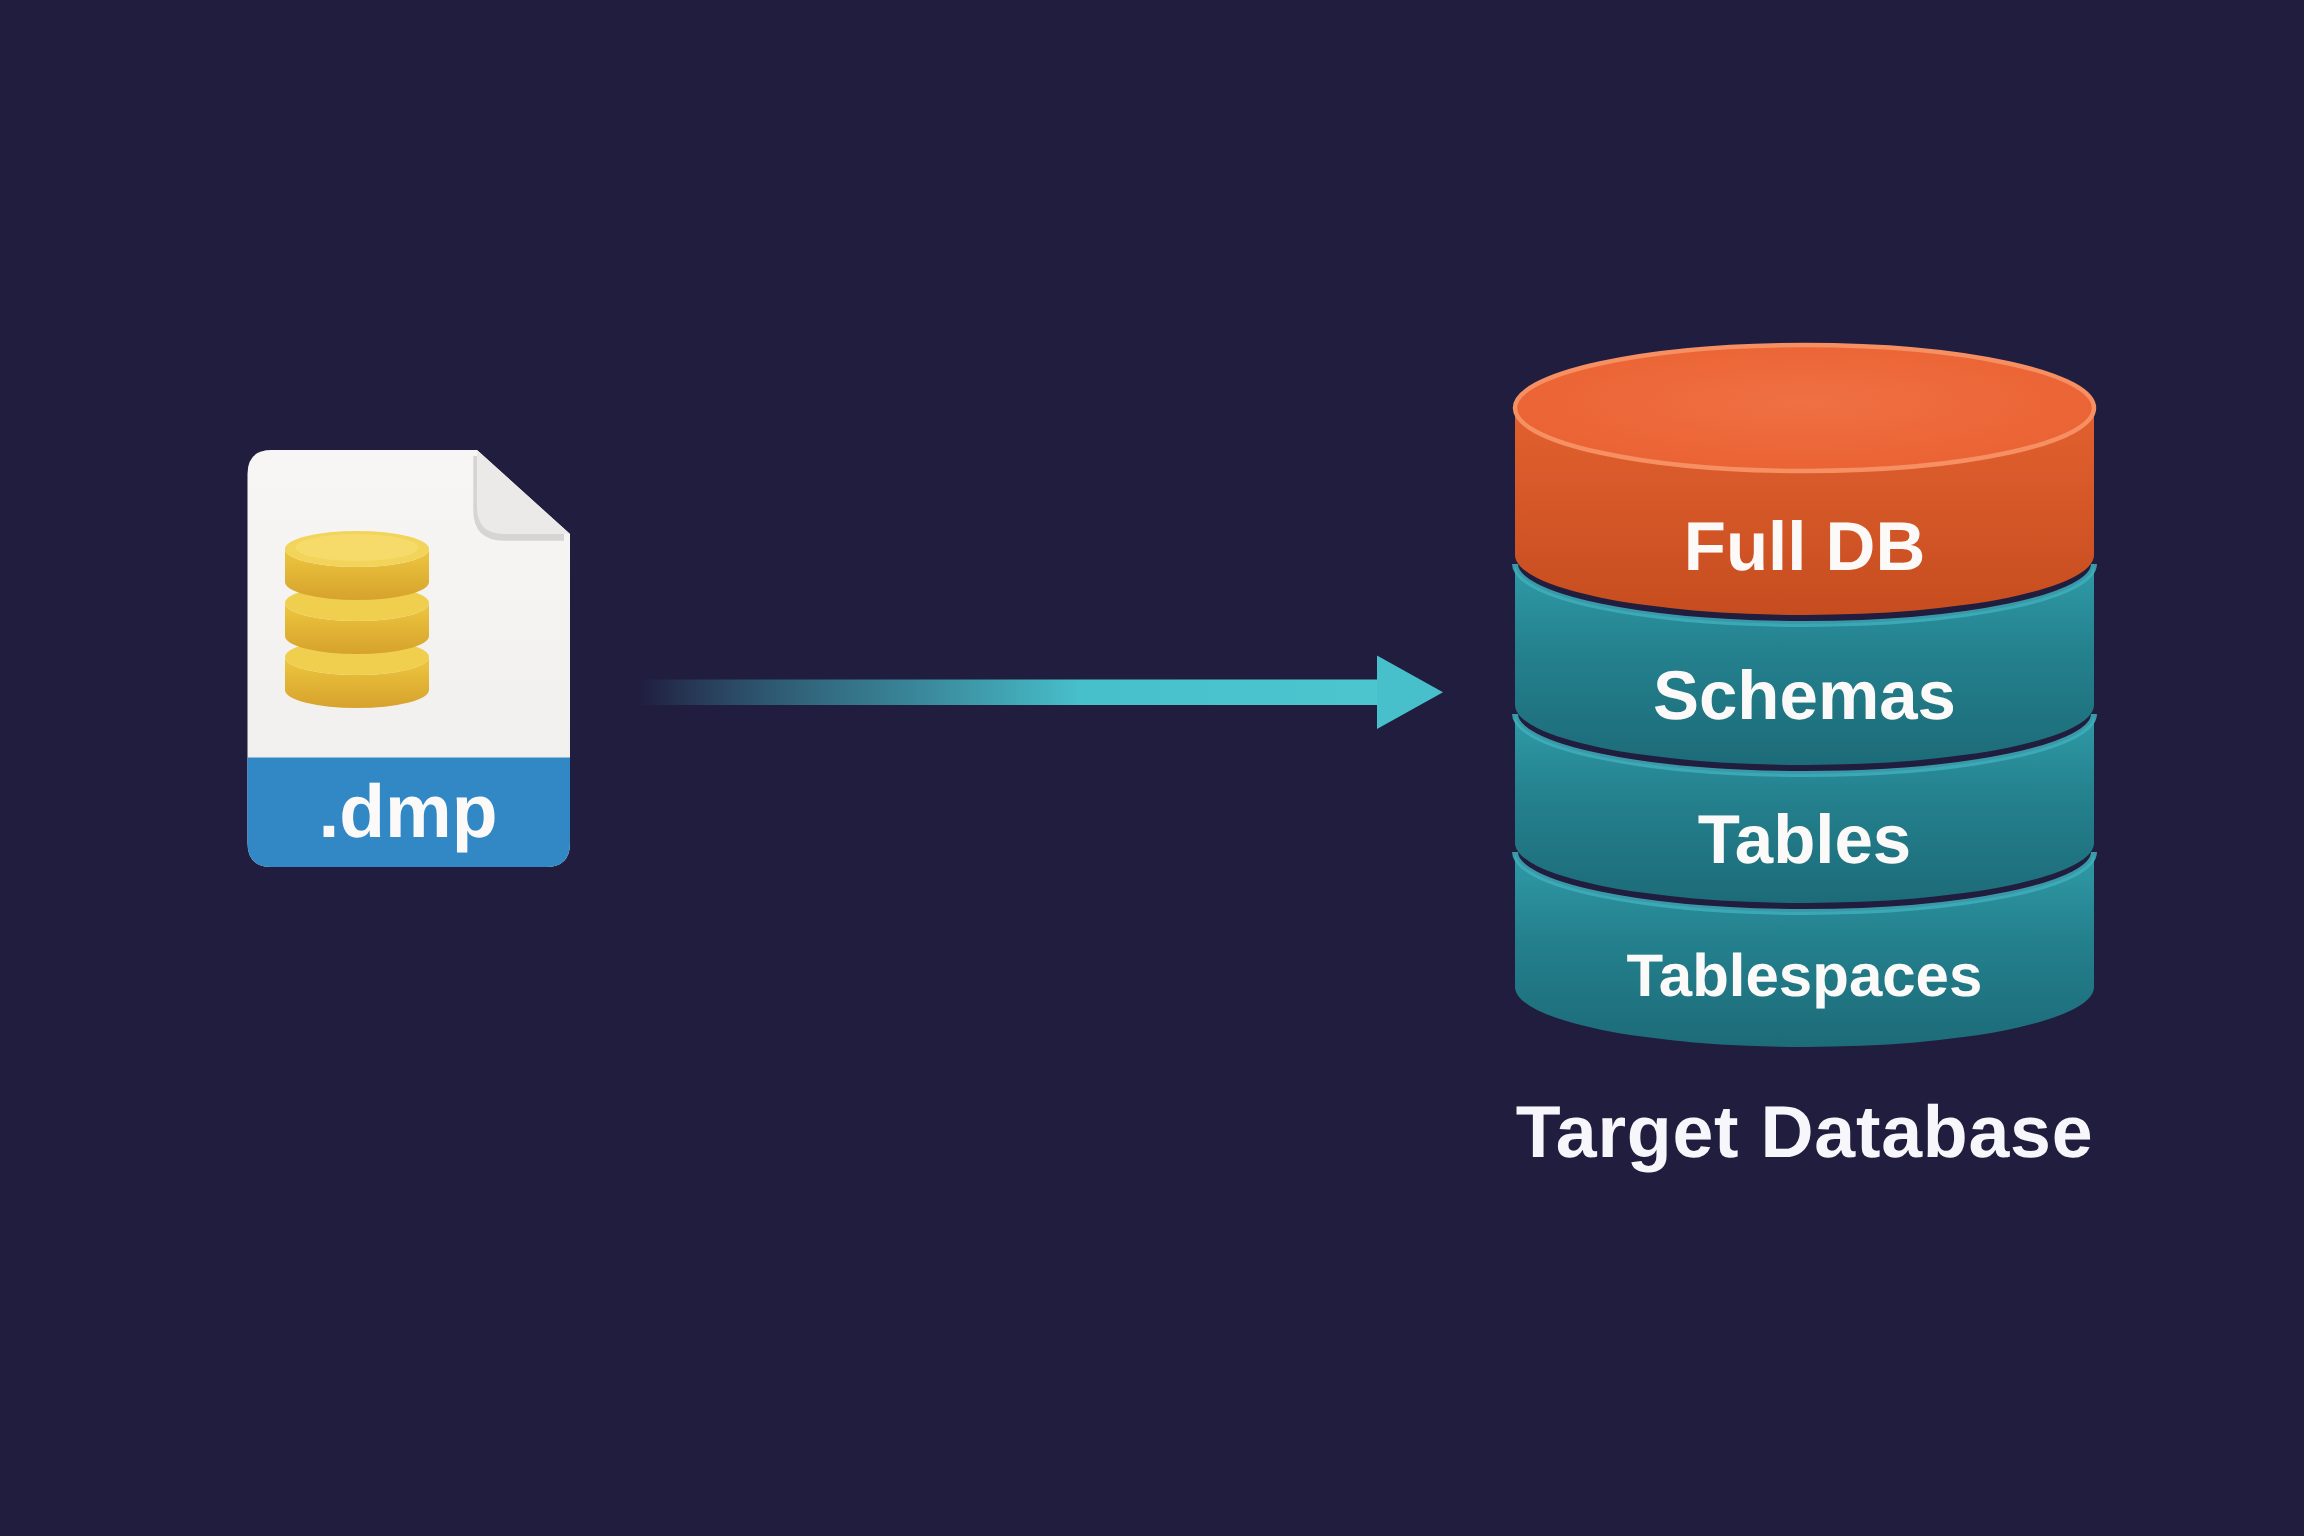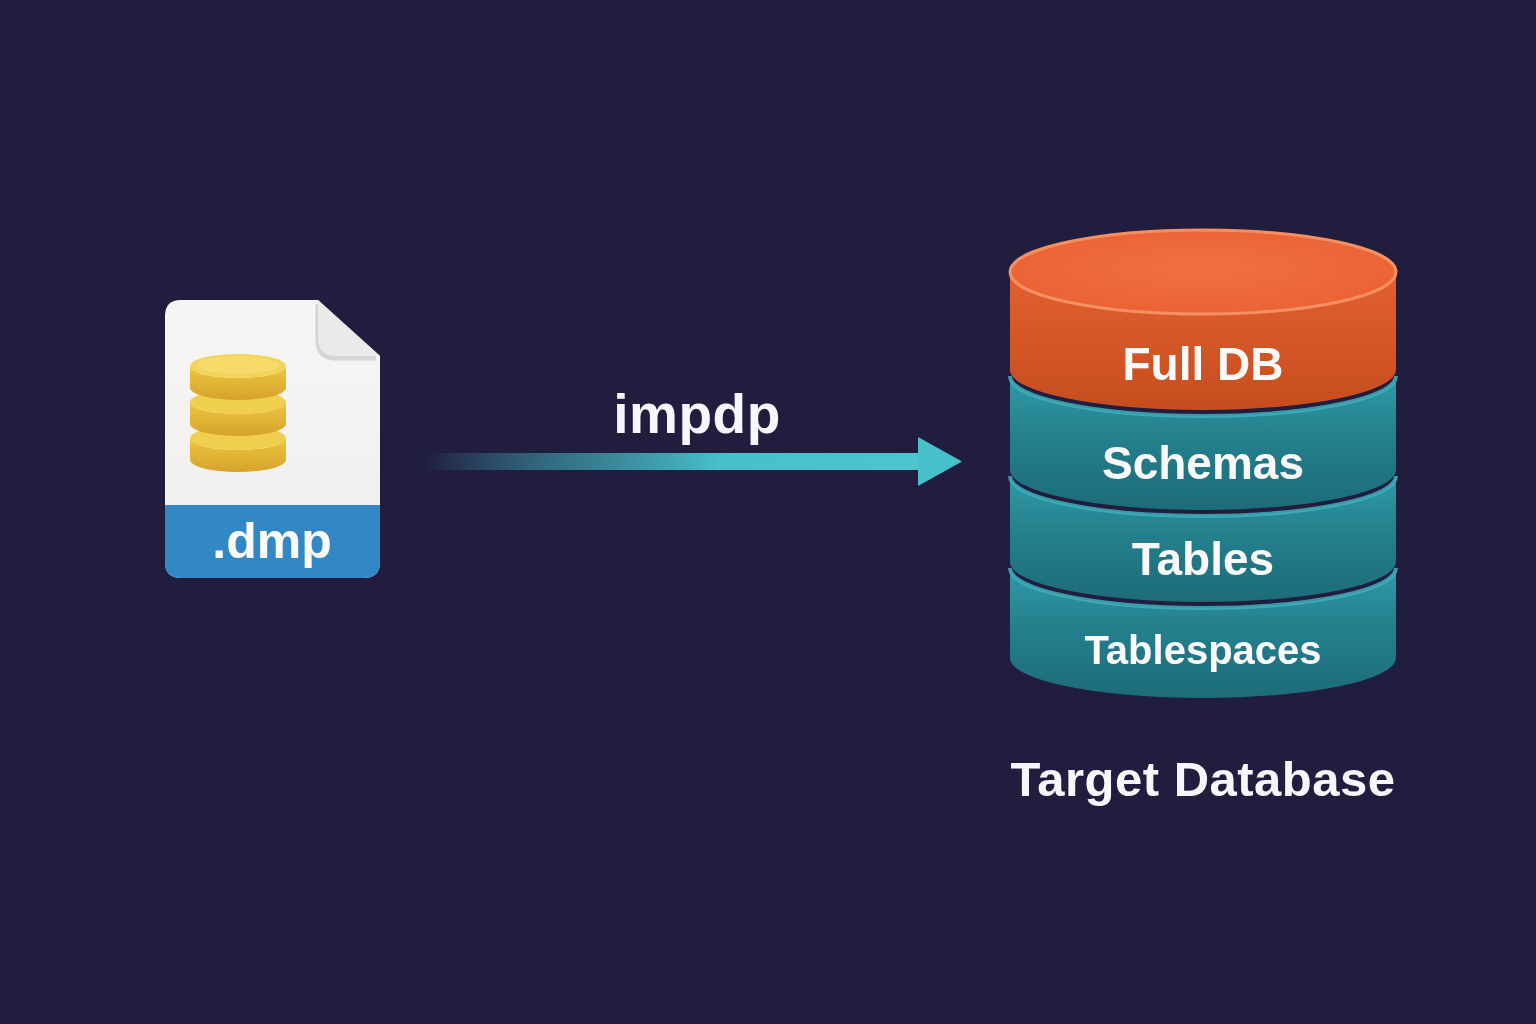--- a/index.html
+++ b/index.html
@@ -26,21 +26,20 @@
     left: 72px; top: 613px; width: 400px;
     font-size: 48px;
   }
   .caption-impdp {
     left: 547px; top: 382px; width: 300px;
     font-size: 55px;
   }
   .caption-target {
     left: 1003px; top: 727px; width: 400px;
     font-size: 49px;
-    margin-top: 24px;
   }
   svg text {
     font-family: "Liberation Sans", "DejaVu Sans", sans-serif;
     font-weight: bold;
     fill: #fbfaf8;
   }
 </style>
 </head>
 <body>
 
@@ -75,21 +74,20 @@
       <path d="M 30,70 V 92 A 48 12 0 0 0 126,92 V 70 A 48 12 0 0 1 30,70 Z" fill="url(#goldSide)"></path>
       <ellipse cx="78" cy="70" rx="48" ry="12" fill="#f3d45a"></ellipse>
       <ellipse cx="78" cy="69" rx="41" ry="9" fill="#f6dc6e" opacity="0.8"></ellipse>
     </g>
 
     <path d="M 5,209 H 220 V 266 Q 220,282 204,282 H 21 Q 5,282 5,266 Z" fill="#3188c5"></path>
     <text x="112" y="262" font-size="50" text-anchor="middle">.dmp</text>
   </svg>
 
 
-  <div class="abs caption caption-impdp">impdp</div>
 
   <svg class="abs" style="left:420px; top:430px;" width="550" height="70" viewBox="0 0 550 70">
     <defs>
       <linearGradient id="arrowGrad" x1="0" y1="0" x2="1" y2="0">
         <stop offset="0" stop-color="#48c0cb" stop-opacity="0"></stop>
         <stop offset="0.28" stop-color="#3f9fae" stop-opacity="0.65"></stop>
         <stop offset="0.6" stop-color="#48c0cb" stop-opacity="1"></stop>
         <stop offset="1" stop-color="#4cc5cf" stop-opacity="1"></stop>
       </linearGradient>
     </defs>

